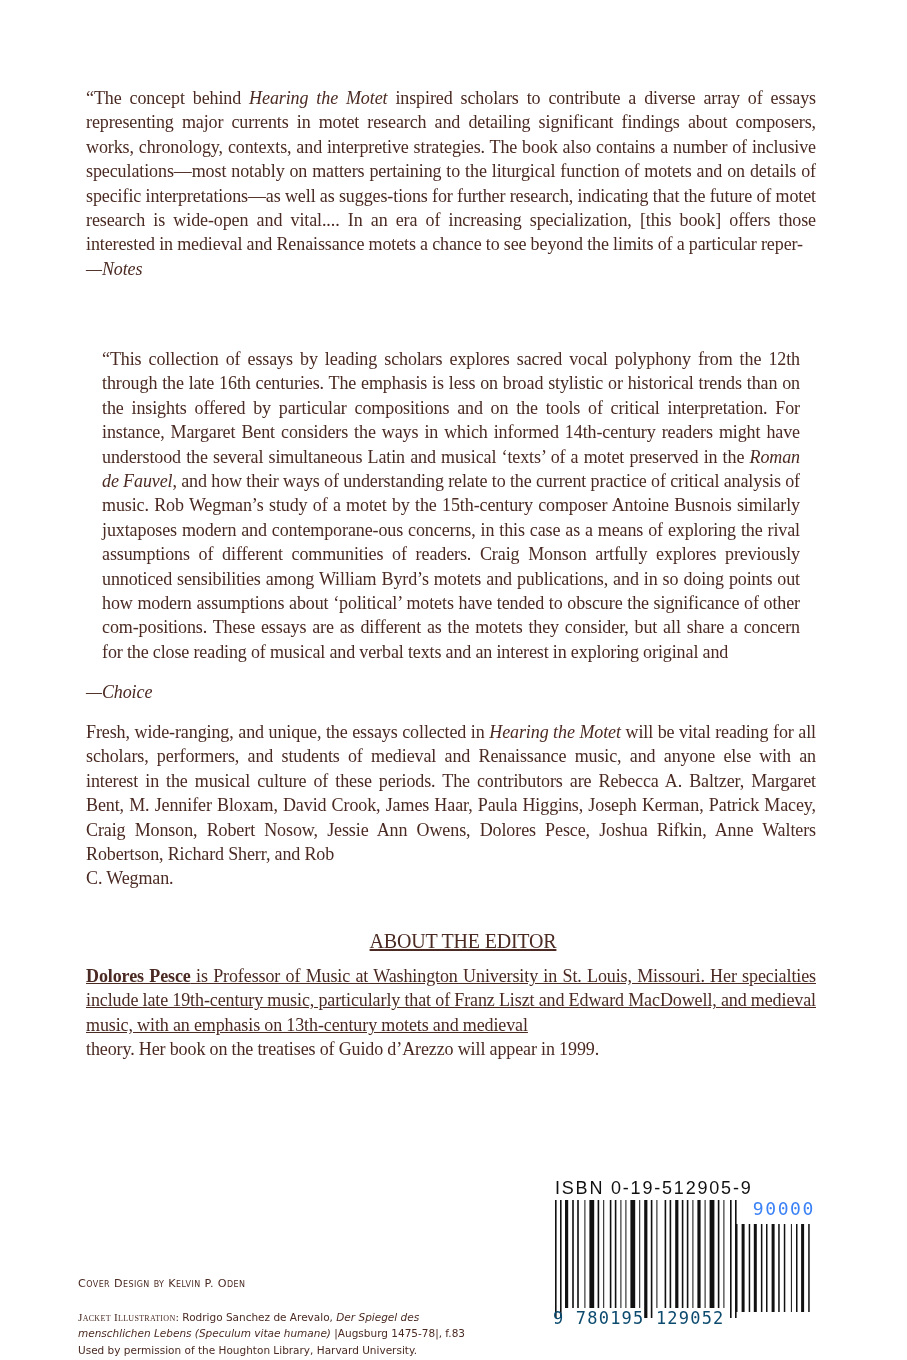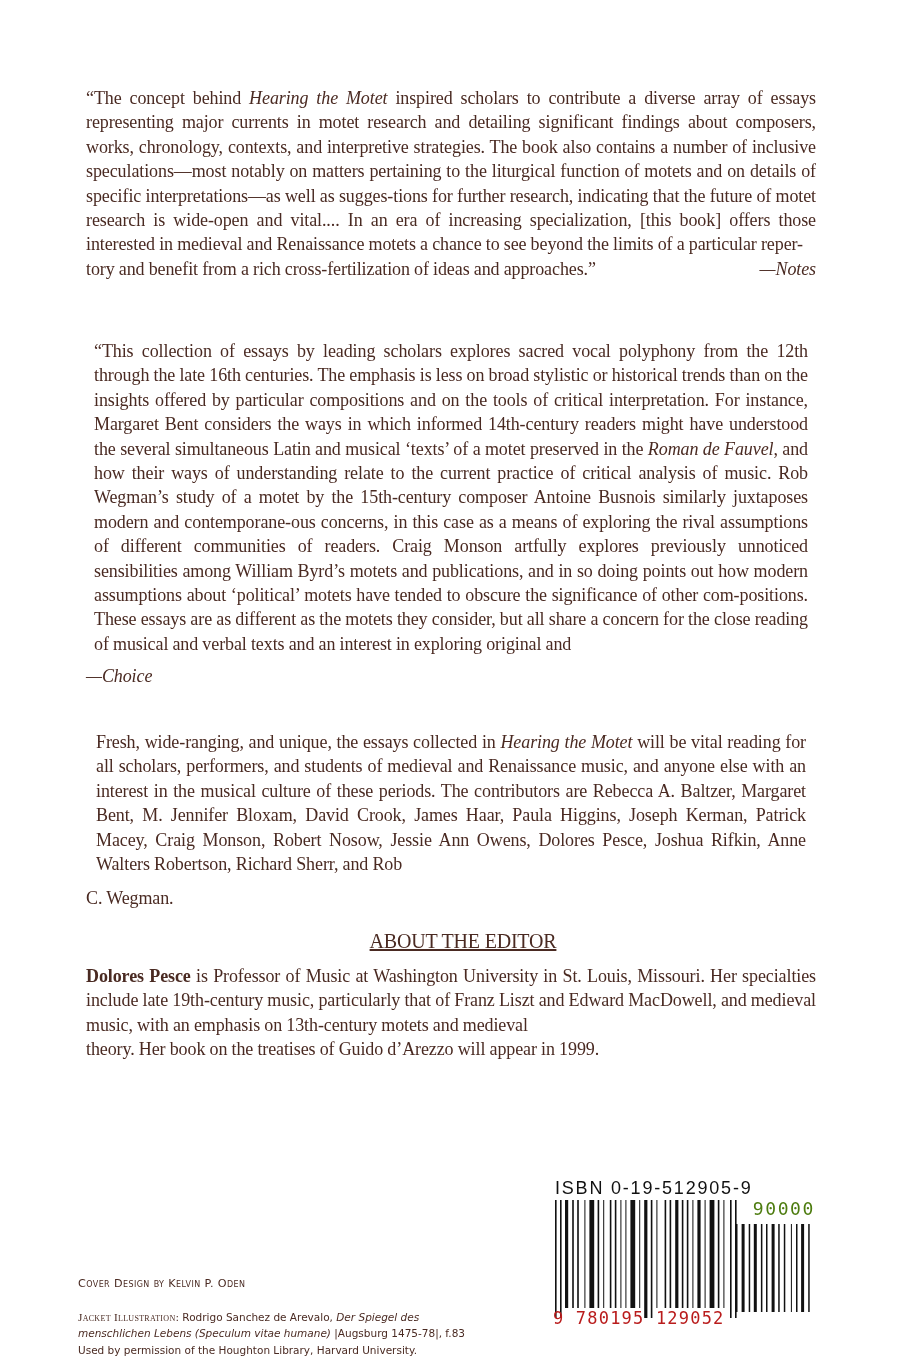--- a/index.html
+++ b/index.html
@@ -30,63 +30,62 @@
   }
   .cover { font-variant: small-caps; letter-spacing: 0.4px; margin-bottom: 16px; font-size: 11.2px; }
   .sc { font-variant: small-caps; letter-spacing: 0.3px; font-size: 11.2px; font-family: Liberation Serif, serif; }
   .barcode { position: absolute; left: 555px; top: 1178px; width: 260px; height: 140px; }
   .isbn-text {
     position: absolute; left: 0; top: 0; font-family: Liberation Sans, sans-serif;
     font-size: 18px; color: #111; letter-spacing: 1.8px;
   }
   .price-text {
     position: absolute; right: 0; top: 20px; font-family: "DejaVu Sans Mono", monospace;
-    font-size: 18px; color: #4d7c0f; letter-spacing: 1.6px;
+    font-size: 18px; color: #3b82f6; letter-spacing: 1.6px;
   }
   .ean-text {
     position: absolute; left: -2px; top: 130px; font-family: "DejaVu Sans Mono", monospace;
-    font-size: 17px; color: #b91c1c; letter-spacing: 1.2px; white-space: pre; text-align: right;
+    font-size: 17px; color: #0c4a6e; letter-spacing: 1.2px; white-space: pre; text-align: right;
   }
   svg.bars { position: absolute; left: 0; top: 0; }
 </style>
 </head>
 <body>
 
 <div class="page">
 
   <div class="para p1">
     <p class="para" style="margin:0;">
       <span>“The concept behind </span><i>Hearing the Motet</i><span> inspired scholars to contribute a diverse array of essays representing major currents in motet research and detailing significant findings about composers, works, chronology, contexts, and interpretive strategies. The book also contains a number of inclusive speculations—most notably on matters pertaining to the liturgical function of motets and on details of specific interpretations—as well as sugges-tions for further research, indicating that the future of motet research is wide-open and vital.... In an era of increasing specialization, [this book] offers those interested in medieval and Renaissance motets a chance to see beyond the limits of a particular reper-</span>
     </p>
     <div class="last">
-      <span>tory and benefit from a rich cross-fertilization of ideas and approaches.”</span>
       <i>—Notes</i>
     </div>
   </div>
 
   <div class="para p2">
-    <p class="para" style="margin:8px;">
+    <p class="para" style="margin:16px;">
       <span>“This collection of essays by leading scholars explores sacred vocal polyphony from the 12th through the late 16th centuries. The emphasis is less on broad stylistic or historical trends than on the insights offered by particular compositions and on the tools of critical interpretation. For instance, Margaret Bent considers the ways in which informed 14th-century readers might have understood the several simultaneous Latin and musical ‘texts’ of a motet preserved in the </span><i>Roman de Fauvel</i><span>, and how their ways of understanding relate to the current practice of critical analysis of music. Rob Wegman’s study of a motet by the 15th-century composer Antoine Busnois similarly juxtaposes modern and contemporane-ous concerns, in this case as a means of exploring the rival assumptions of different communities of readers. Craig Monson artfully explores previously unnoticed sensibilities among William Byrd’s motets and publications, and in so doing points out how modern assumptions about ‘political’ motets have tended to obscure the significance of other com-positions. These essays are as different as the motets they consider, but all share a concern for the close reading of musical and verbal texts and an interest in exploring original and</span>
     </p>
     <div class="last">
       <i>—Choice</i>
     </div>
   </div>
 
   <div class="para p3">
-    <p class="para" style="margin:10px;">
+    <p class="para" style="margin:0;">
       <span>Fresh, wide-ranging, and unique, the essays collected in </span><i>Hearing the Motet</i><span> will be vital reading for all scholars, performers, and students of medieval and Renaissance music, and anyone else with an interest in the musical culture of these periods. The contributors are Rebecca A. Baltzer, Margaret Bent, M. Jennifer Bloxam, David Crook, James Haar, Paula Higgins, Joseph Kerman, Patrick Macey, Craig Monson, Robert Nosow, Jessie Ann Owens, Dolores Pesce, Joshua Rifkin, Anne Walters Robertson, Richard Sherr, and Rob</span>
     </p>
     <div>C. Wegman.</div>
   </div>
 
   <div class="heading">ABOUT THE EDITOR</div>
 
   <div class="para p4">
-    <p class="para" style="margin:0;">
+    <p class="para" style="margin:0;text-decoration:underline;">
       <span class="bold">Dolores Pesce</span><span> is Professor of Music at Washington University in St. Louis, Missouri. Her specialties include late 19th-century music, particularly that of Franz Liszt and Edward MacDowell, and medieval music, with an emphasis on 13th-century motets and medieval</span>
     </p>
     <div>theory. Her book on the treatises of Guido d’Arezzo will appear in 1999.</div>
   </div>
 </div>
 
 <div class="credits">
   <div class="cover">Cover Design by Kelvin P. Oden</div>
   <div>
     <span class="sc">Jacket Illustration</span><span>: Rodrigo Sanchez de Arevalo, </span><i>Der Spiegel des menschlichen Lebens (Speculum vitae humane)</i><span> |Augsburg 1475-78|, f.83 Used by permission of the Houghton Library, Harvard University.</span>

